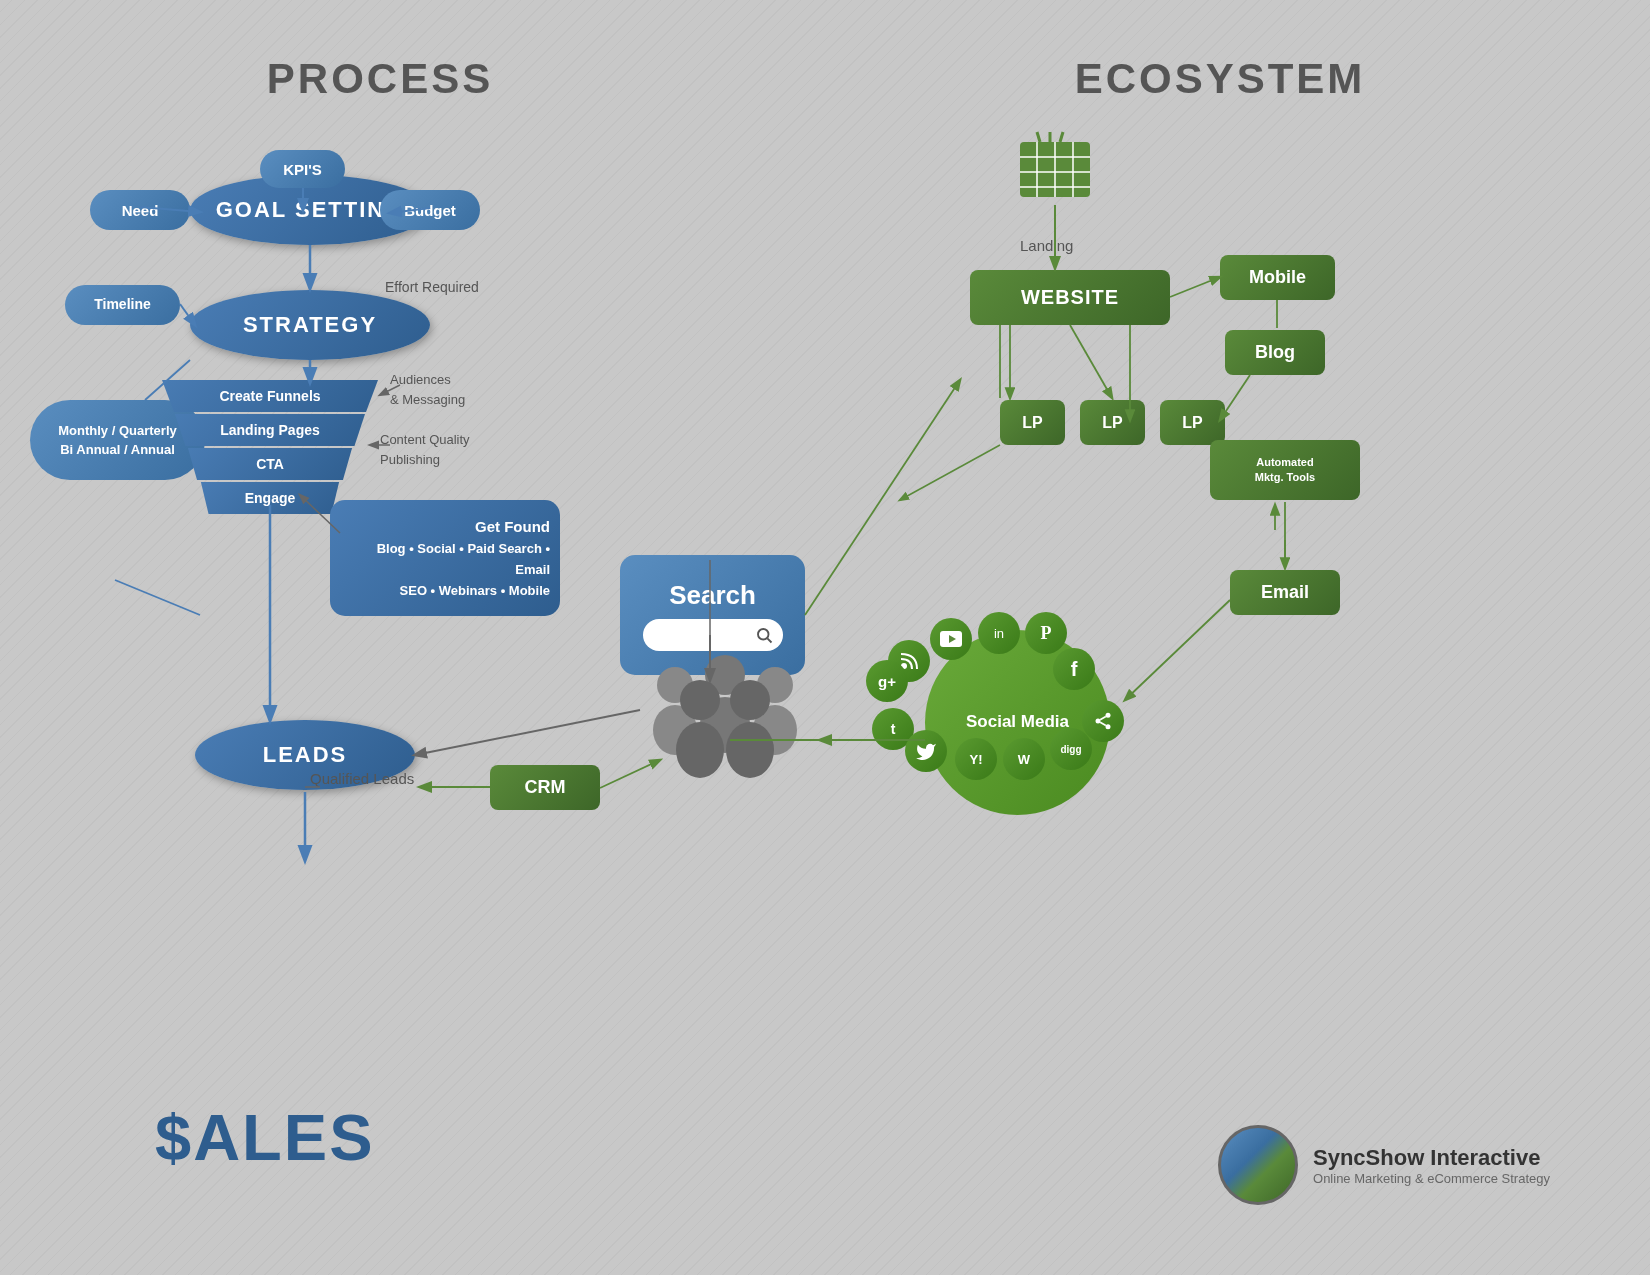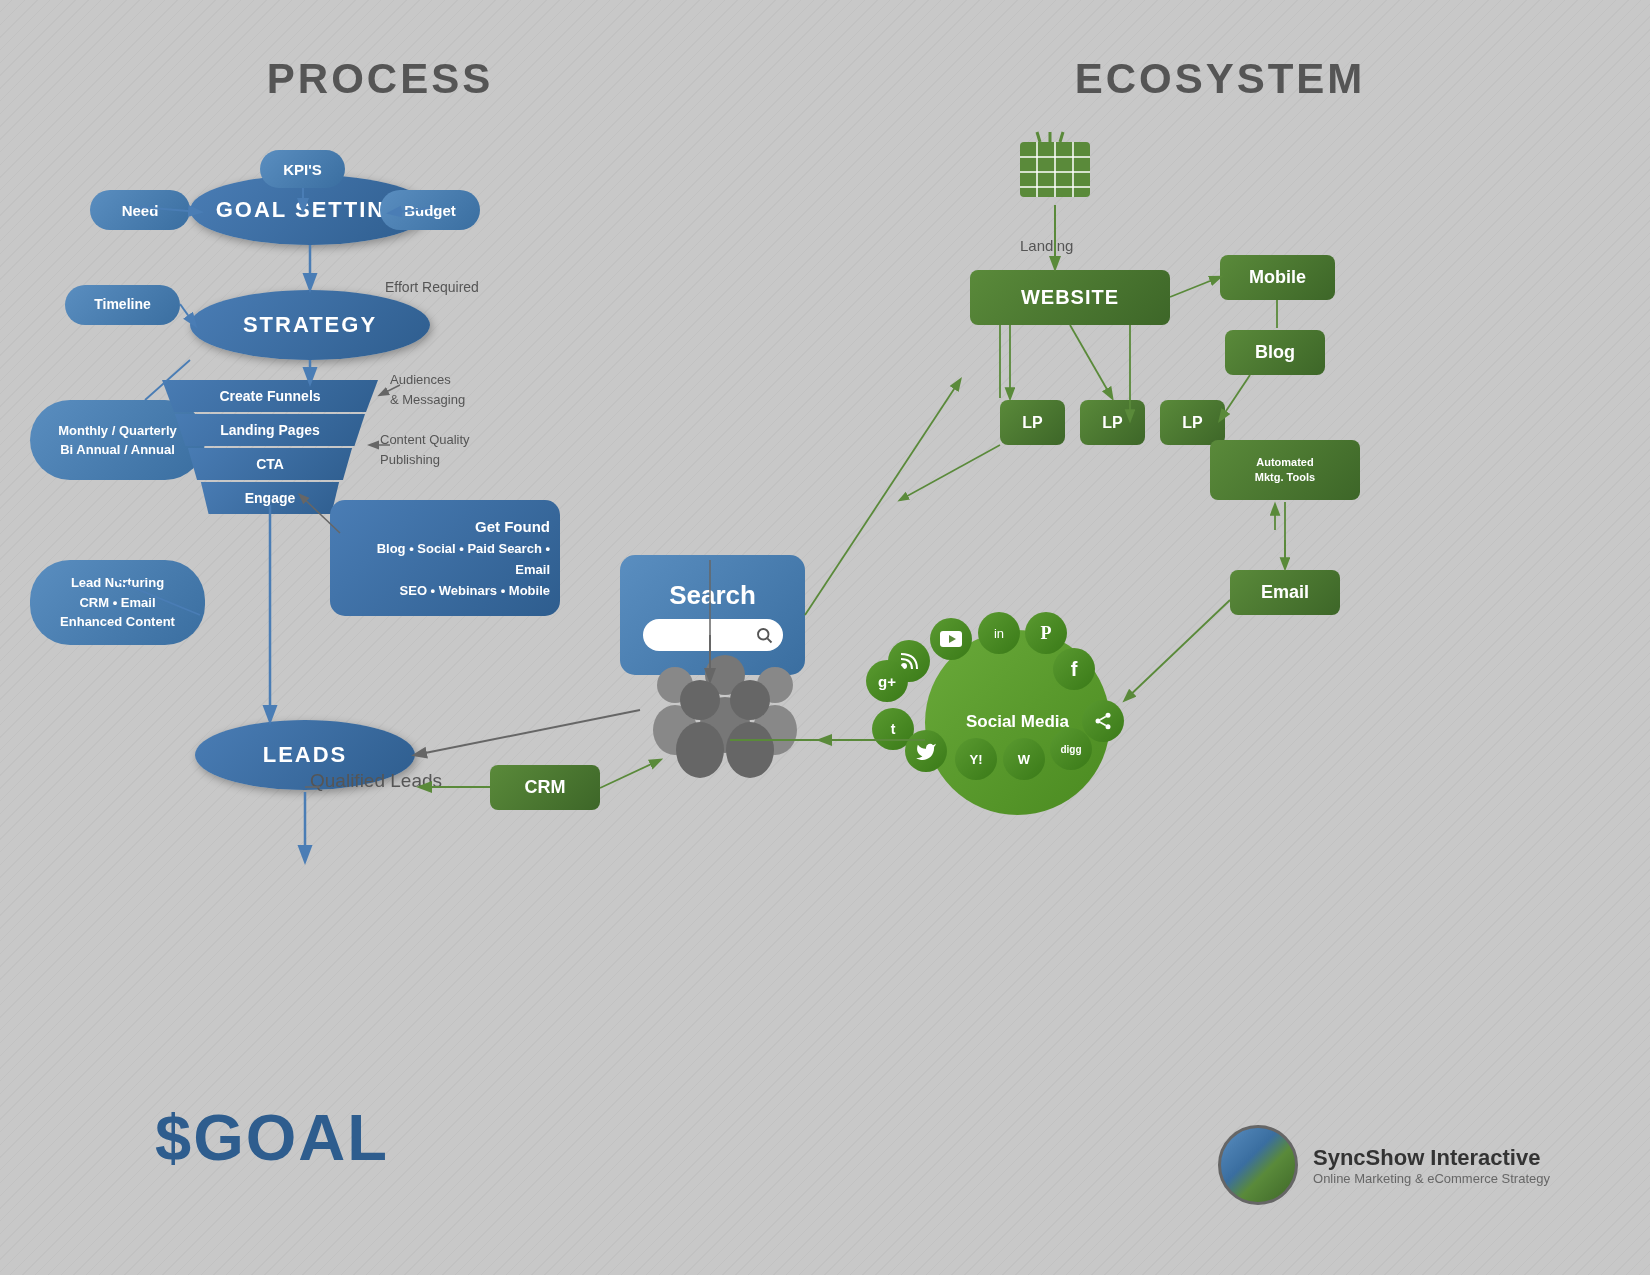--- a/index.html
+++ b/index.html
@@ -439,39 +439,36 @@
   <div class="blue-cloud cloud-timeline">Timeline</div>
 
   <div class="gray-label" style="top:278px; left:385px; font-size:14px; text-align:left;">Effort Required</div>
   <div class="gray-label" style="top:370px; left:390px; font-size:13px; text-align:left; line-height:1.5;">Audiences<br>&amp; Messaging</div>
   <div class="gray-label" style="top:430px; left:380px; font-size:13px; text-align:left; line-height:1.5;">Content Quality<br>Publishing</div>
 
   <div class="blue-cloud cloud-monthly" style="display:flex;flex-direction:column;align-items:center;justify-content:center;">
     <span style="font-size:13px; line-height:1.5; text-align:center;">Monthly / Quarterly<br>Bi Annual / Annual</span>
   </div>
 
-  <div class="blue-cloud cloud-lead-nurturing" style="display:flex;flex-direction:column;align-items:center;justify-content:center;">
-    <span style="font-size:13px; line-height:1.5; text-align:center;">Lead Nurturing<br>CRM • Email<br>Enhanced Content</span>
-  </div>
 
   <div class="funnel-container">
     <div class="funnel-item">Create Funnels</div>
     <div class="funnel-item">Landing Pages</div>
     <div class="funnel-item">CTA</div>
     <div class="funnel-item">Engage</div>
   </div>
 
   <div class="get-found-box">
     <div style="font-size:15px; font-weight:700;">Get Found</div>
     <div style="font-size:13px; line-height:1.6;">Blog • Social • Paid Search • Email<br>SEO • Webinars • Mobile</div>
   </div>
 
-  <div class="sales-text">$GOAL</div>
-
-  <div class="gray-label" style="top:768px; left:310px; font-size:19px;">Qualified Leads</div>
+  <div class="sales-text">$ALES</div>
+
+  <div class="gray-label" style="top:768px; left:310px; font-size:15px;">Qualified Leads</div>
 
   <div class="green-box green-website">WEBSITE</div>
 
   <div class="green-box green-mobile">Mobile</div>
 
   <div class="green-box green-blog">Blog</div>
 
   <div class="green-box green-lp1">LP</div>
   <div class="green-box green-lp2">LP</div>
   <div class="green-box green-lp3">LP</div>

